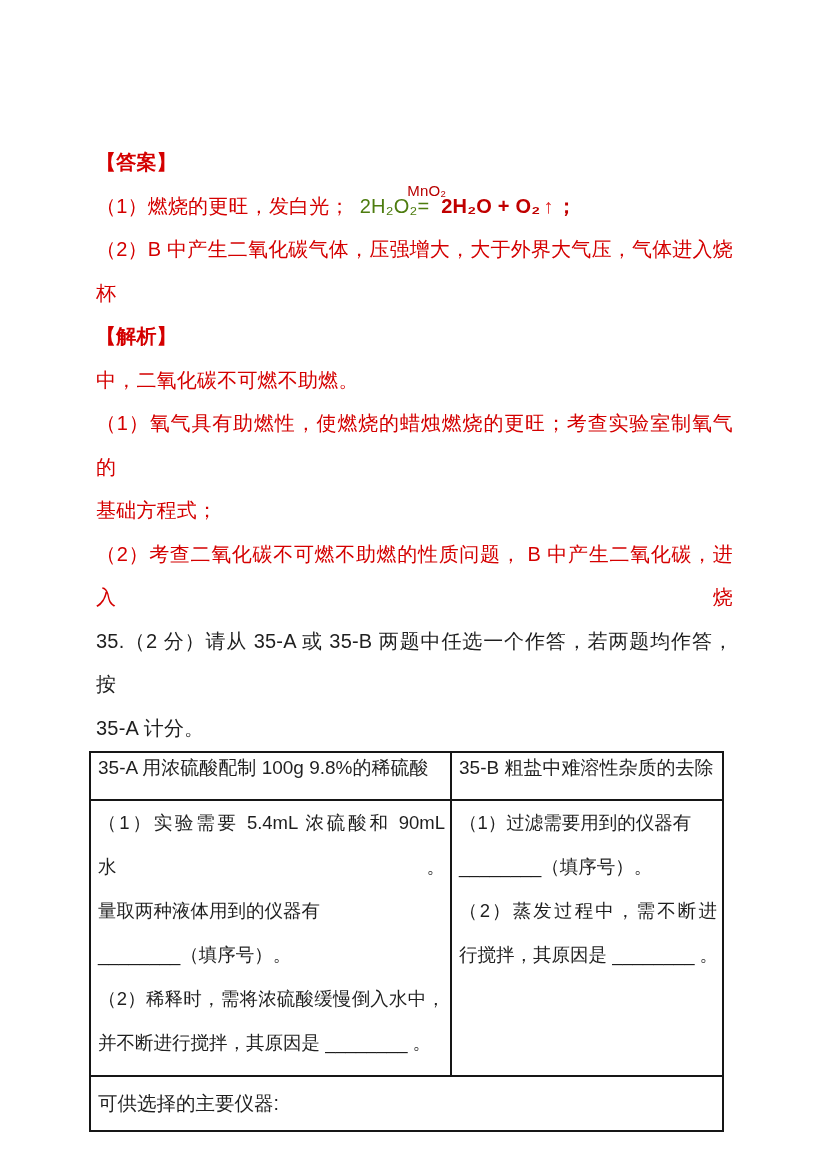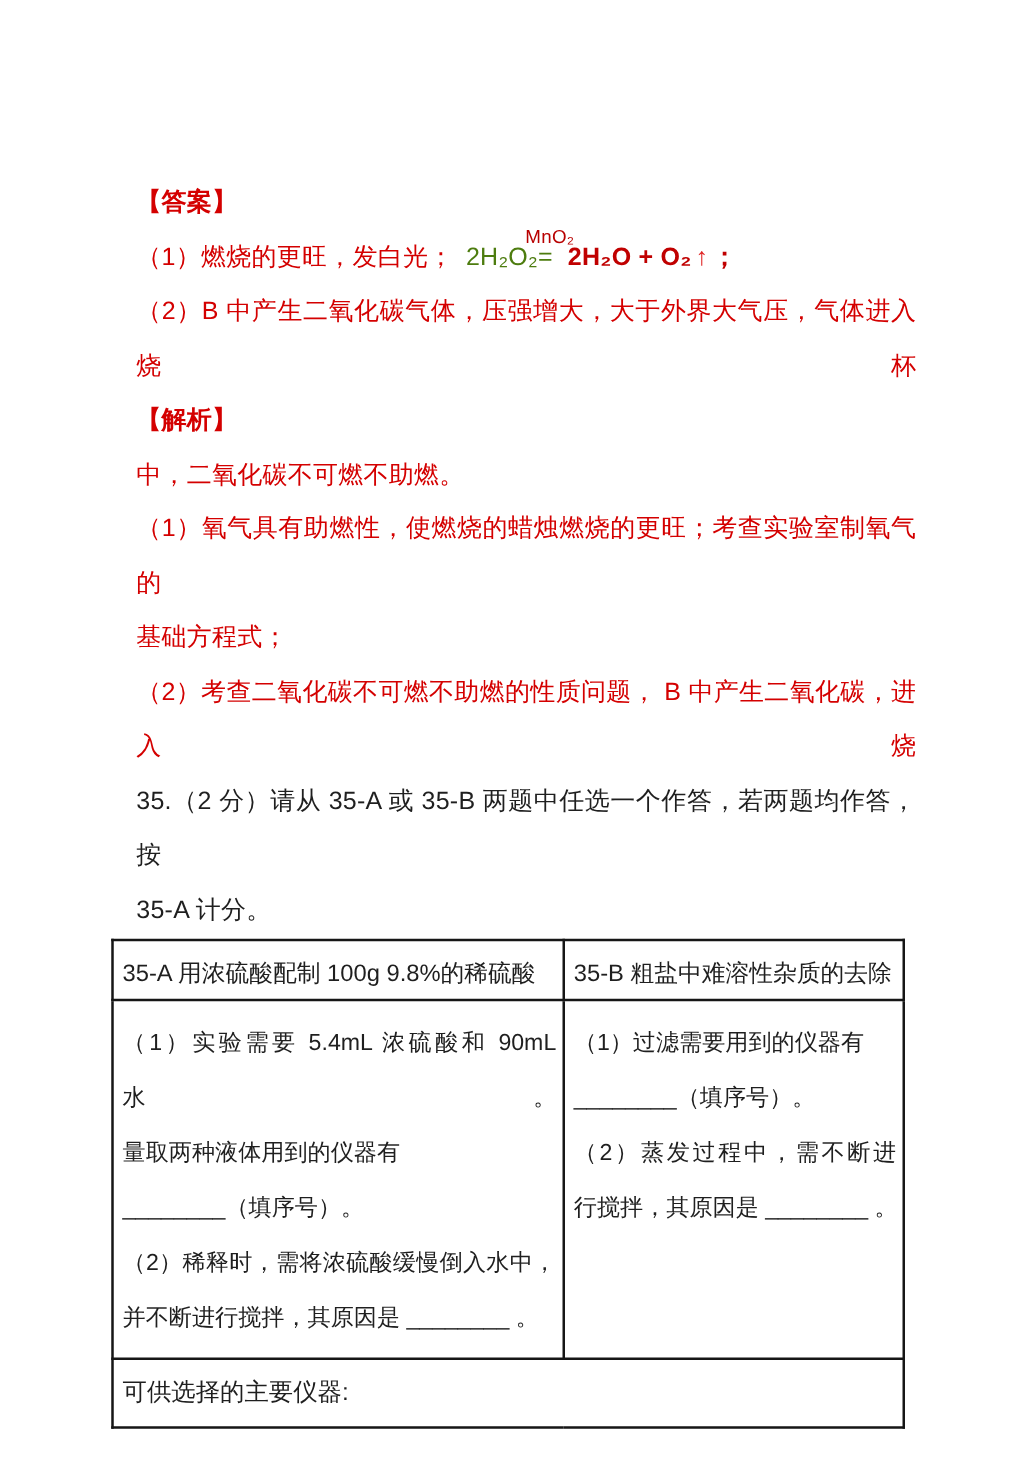--- a/index.html
+++ b/index.html
@@ -10,21 +10,20 @@
     background:#ffffff;
     padding:141px 94px 0 96px;
     overflow:hidden;
     font-family:"Liberation Sans","DejaVu Sans",sans-serif;
   }
   .ln{
     font-size:20px;
     line-height:43.5px;
     color:#1f1f1f;
     letter-spacing:0.2px;
-    margin-left:13px;
   }
   .red{color:#d40000;}
   .bold{font-weight:bold;}
   .fill{text-align:justify;text-align-last:justify;}
   
   .equation{margin-left:10px;white-space:nowrap;}
   .eq-lhs{color:#4d7c0f;}
   .cat-anchor{position:relative;display:inline-block;width:12px;}
   .eq-cat{
     position:absolute;left:-22px;bottom:15px;
@@ -42,26 +41,26 @@
     margin-left:-7px;
     margin-top:1px;
   }
   .qtable td{
     border:2px solid #161616;
     vertical-align:top;
     box-sizing:border-box;
   }
   .th{
     height:48px;
-    padding:13px 4px 2px 7px;
+    padding:2px 4px 2px 7px;
     font-size:19px;
     color:#1f1f1f;
     vertical-align:middle;
   }
-  .body-cell{height:255px;padding:11px 2px 10px 7px;}
+  .body-cell{height:255px;padding:0 2px 10px 7px;}
   .cln{font-size:18.5px;line-height:44px;color:#1f1f1f;}
   .fillc{text-align:justify;text-align-last:justify;padding-right:3px;}
   .equip-cell{padding:5px 6px 4px 7px;}
   .eln{font-size:19.5px;line-height:43.5px;color:#1f1f1f;white-space:nowrap;}
 </style>
 </head>
 <body>
 
 <div class="page">
 

